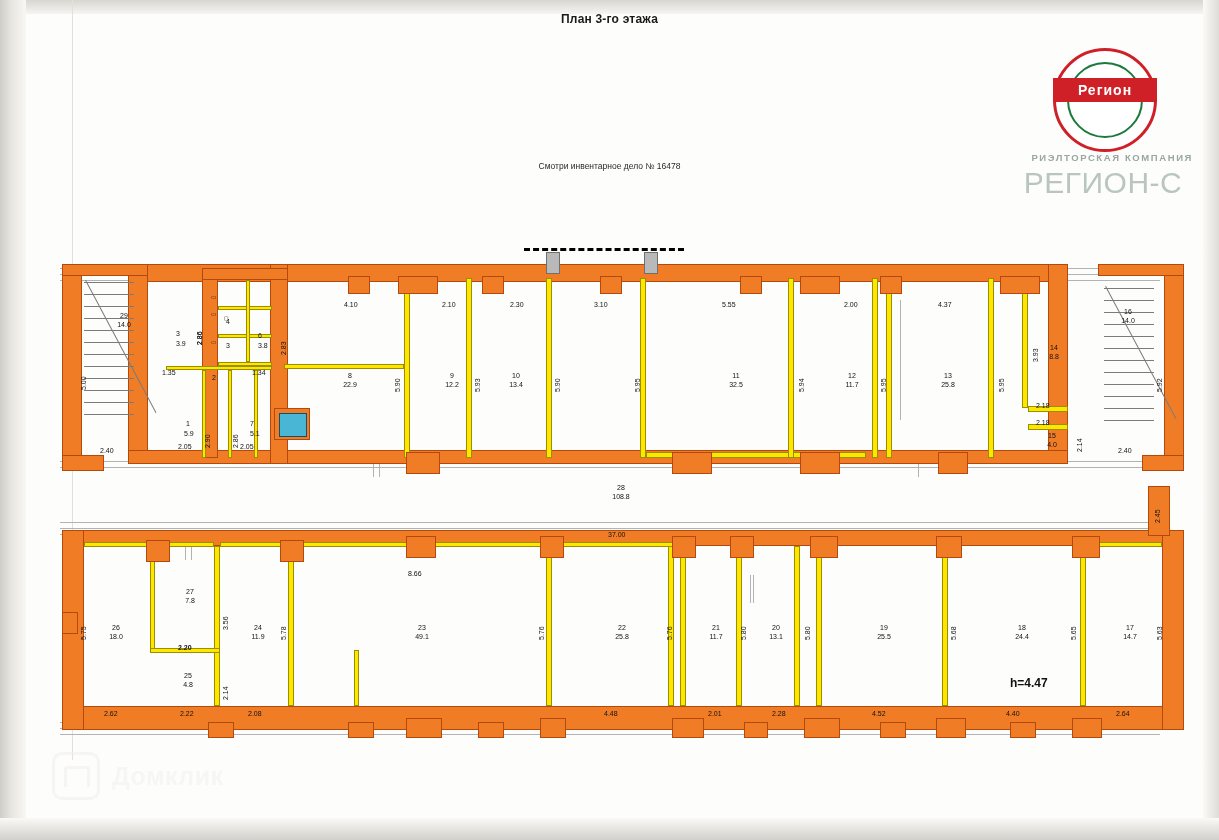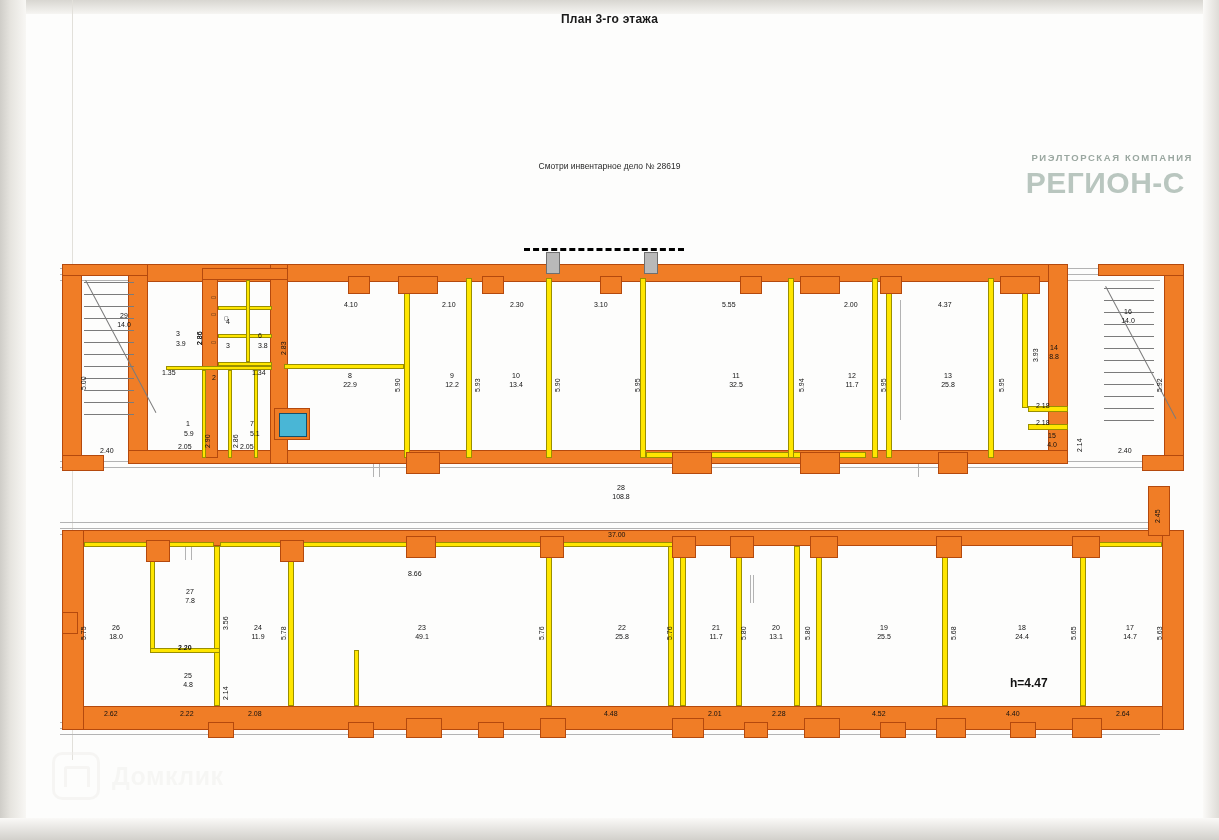--- a/index.html
+++ b/index.html
@@ -26,22 +26,22 @@
   .logo{position:absolute;right:26px;top:48px;width:180px;height:145px;}
   .logo-circle{position:absolute;right:36px;top:0;width:98px;height:98px;border-radius:50%;
     border:3px solid #cf2027;background:#fff;}
   .logo-inner{position:absolute;left:11px;top:11px;width:72px;height:72px;border-radius:50%;
     border:2px solid #1b7a3c;}
   .logo-band{position:absolute;left:-3px;top:27px;width:104px;height:24px;background:#cf2027;
     display:flex;align-items:center;justify-content:center;color:#fff;font-size:14px;
     font-weight:bold;letter-spacing:1px;}
   .logo-sub{position:absolute;right:0;top:104px;width:180px;text-align:right;
     font-size:9.5px;color:#9aa7a0;letter-spacing:1.6px;font-weight:bold;}
-  .logo-main{position:absolute;right:8px;top:118px;width:180px;text-align:right;
-    font-size:30px;color:#b9c6bf;letter-spacing:.5px;font-weight:bold;}
+  .logo-main{position:absolute;right:0;top:118px;width:180px;text-align:center;
+    font-size:30px;color:#b9c6bf;letter-spacing:.5px;font-weight:normal;}
 
   
   .wm{position:absolute;left:52px;bottom:40px;display:flex;align-items:center;gap:12px;opacity:.5;}
   .wm-logo{width:42px;height:42px;border:3px solid #f0efec;border-radius:10px;position:relative;}
   .wm-logo:after{content:"";position:absolute;left:9px;top:11px;width:20px;height:18px;
     border:3px solid #f0efec;border-bottom:none;border-radius:3px 3px 0 0;}
   .wm-text{font-size:25px;font-weight:bold;color:#f1f0ed;letter-spacing:.5px;}
 
   
   .w{position:absolute;background:#f07d26;border:1px solid #b4490d;box-sizing:border-box;}
@@ -66,23 +66,27 @@
 
 <div id="sheet">
 
   <div class="paper-top"></div>
   <div class="paper-left"></div>
   <div class="paper-right"></div>
   <div class="paper-bottom"></div>
   <div class="fold"></div>
 
   <div class="title">План 3-го этажа</div>
-  <div class="subtitle">Смотри инвентарное дело № 28619</div>
+  <div class="subtitle">Смотри инвентарное дело № 16478</div>
 
   <div class="logo">
+    <div class="logo-circle">
+      <div class="logo-inner"></div>
+      <div class="logo-band">Регион</div>
+    </div>
     <div class="logo-sub">РИЭЛТОРСКАЯ КОМПАНИЯ</div>
     <div class="logo-main">РЕГИОН-С</div>
   </div>
 
   <div class="wm">
     <div class="wm-logo"></div>
     <div class="wm-text">Домклик</div>
   </div>
 
   <div class="tl" style="left:60px;top:268px;width:1100px;"></div>

